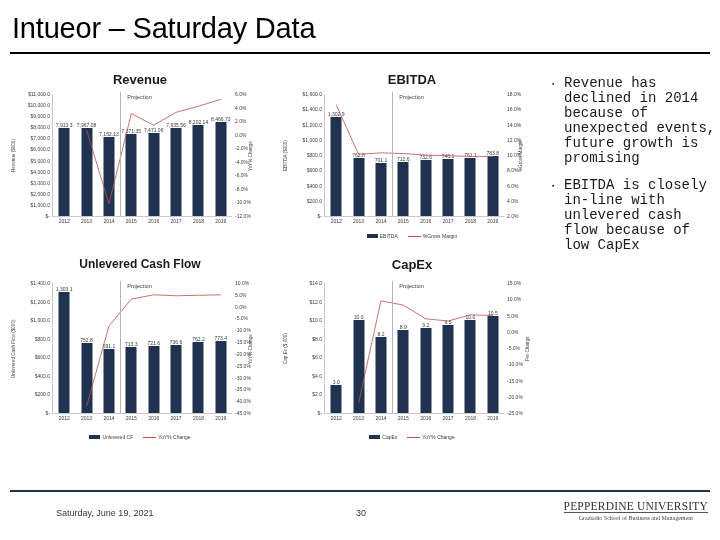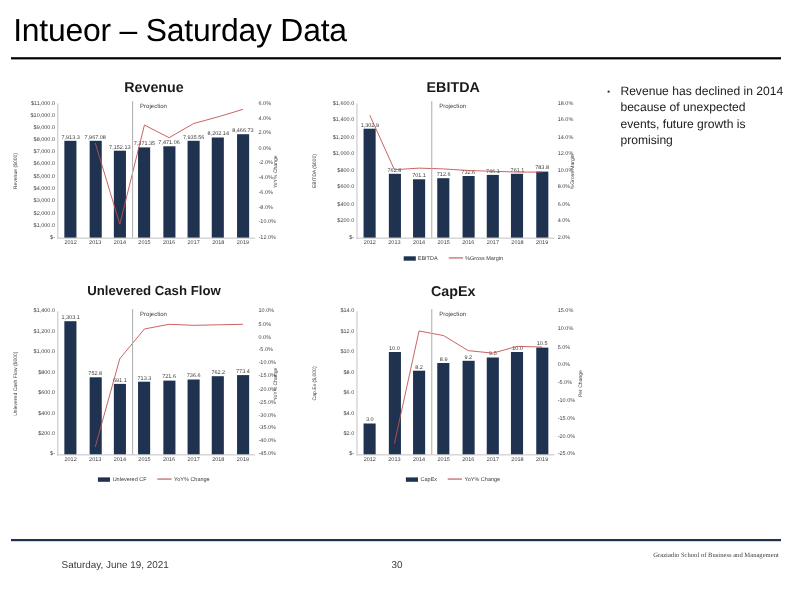--- a/index.html
+++ b/index.html
@@ -48,21 +48,21 @@
   .lg-swatch{display:inline-block;width:11px;height:4px;background:#1f3350;vertical-align:middle;margin-right:2px;}
   .lg-line{display:inline-block;width:13px;height:1px;background:#c0504d;vertical-align:middle;margin-right:2px;}
 
   svg.series{position:absolute;left:0;top:0;width:100%;height:100%;overflow:visible;}
 
   
   .comments{position:absolute;left:552px;top:76px;width:164px;}
   .comments-head{font-size:10.5px;color:#1a1a1a;font-family:"Liberation Sans",sans-serif;margin-bottom:9px;}
   .bullet-row{display:flex;margin-bottom:12px;}
   .bullet-mark{width:12px;flex:0 0 12px;color:#1a1a1a;font-size:7px;line-height:15px;}
-  .bullet-text{font-size:11px;line-height:15px;color:#1a1a1a;font-family:Liberation Sans, sans-serif;}
+  .bullet-text{font-size:14px;line-height:15px;color:#1a1a1a;font-family:Liberation Mono, monospace;}
 
   
   .footer-rule{position:absolute;left:10px;top:490px;width:700px;height:2px;background:#1f3350;}
   .footer-date{position:absolute;left:56px;top:508px;font-size:9px;color:#3a3a3a;font-family:"Liberation Sans",sans-serif;}
   .footer-page{position:absolute;left:356px;top:508px;font-size:9px;color:#3a3a3a;font-family:"Liberation Sans",sans-serif;}
   .logo{position:absolute;right:12px;top:500px;text-align:center;}
   .logo-main{font-size:11.5px;color:#333;letter-spacing:0.2px;font-family:"Liberation Serif",serif;border-bottom:1px solid #555;padding-bottom:0px;}
   .logo-sub{font-size:6px;color:#444;margin-top:2px;font-family:"Liberation Serif",serif;}
 </style>
 </head>
@@ -296,20 +296,25 @@
       <div class="ylab right" style="top: 104px;">Per Change</div>
       <div class="legend"><span class="lg-item"><span class="lg-swatch" style="background: rgb(31, 51, 80);"></span><span>CapEx</span></span><span class="lg-item"><span class="lg-line" style="background: rgb(192, 80, 77);"></span><span>YoY% Change</span></span></div>
     </div>
 </div>
 
 <div class="comments">
   <div class="bullet-row">
     <div class="bullet-mark">▪</div>
     <div class="bullet-text">Revenue has declined in 2014 because of unexpected events, future growth is promising</div>
   </div>
+  <div class="bullet-row">
+    <div class="bullet-mark">▪</div>
+    <div class="bullet-text">EBITDA is closely in-line with unlevered cash flow because of low CapEx</div>
+  </div>
 </div>
 
 <div class="footer-rule"></div>
 <div class="footer-date">Saturday, June 19, 2021</div>
 <div class="footer-page">30</div>
 <div class="logo">
+  <div class="logo-main">PEPPERDINE UNIVERSITY</div>
   <div class="logo-sub">Graziadio School of Business and Management</div>
 </div>
 
 </body></html>

